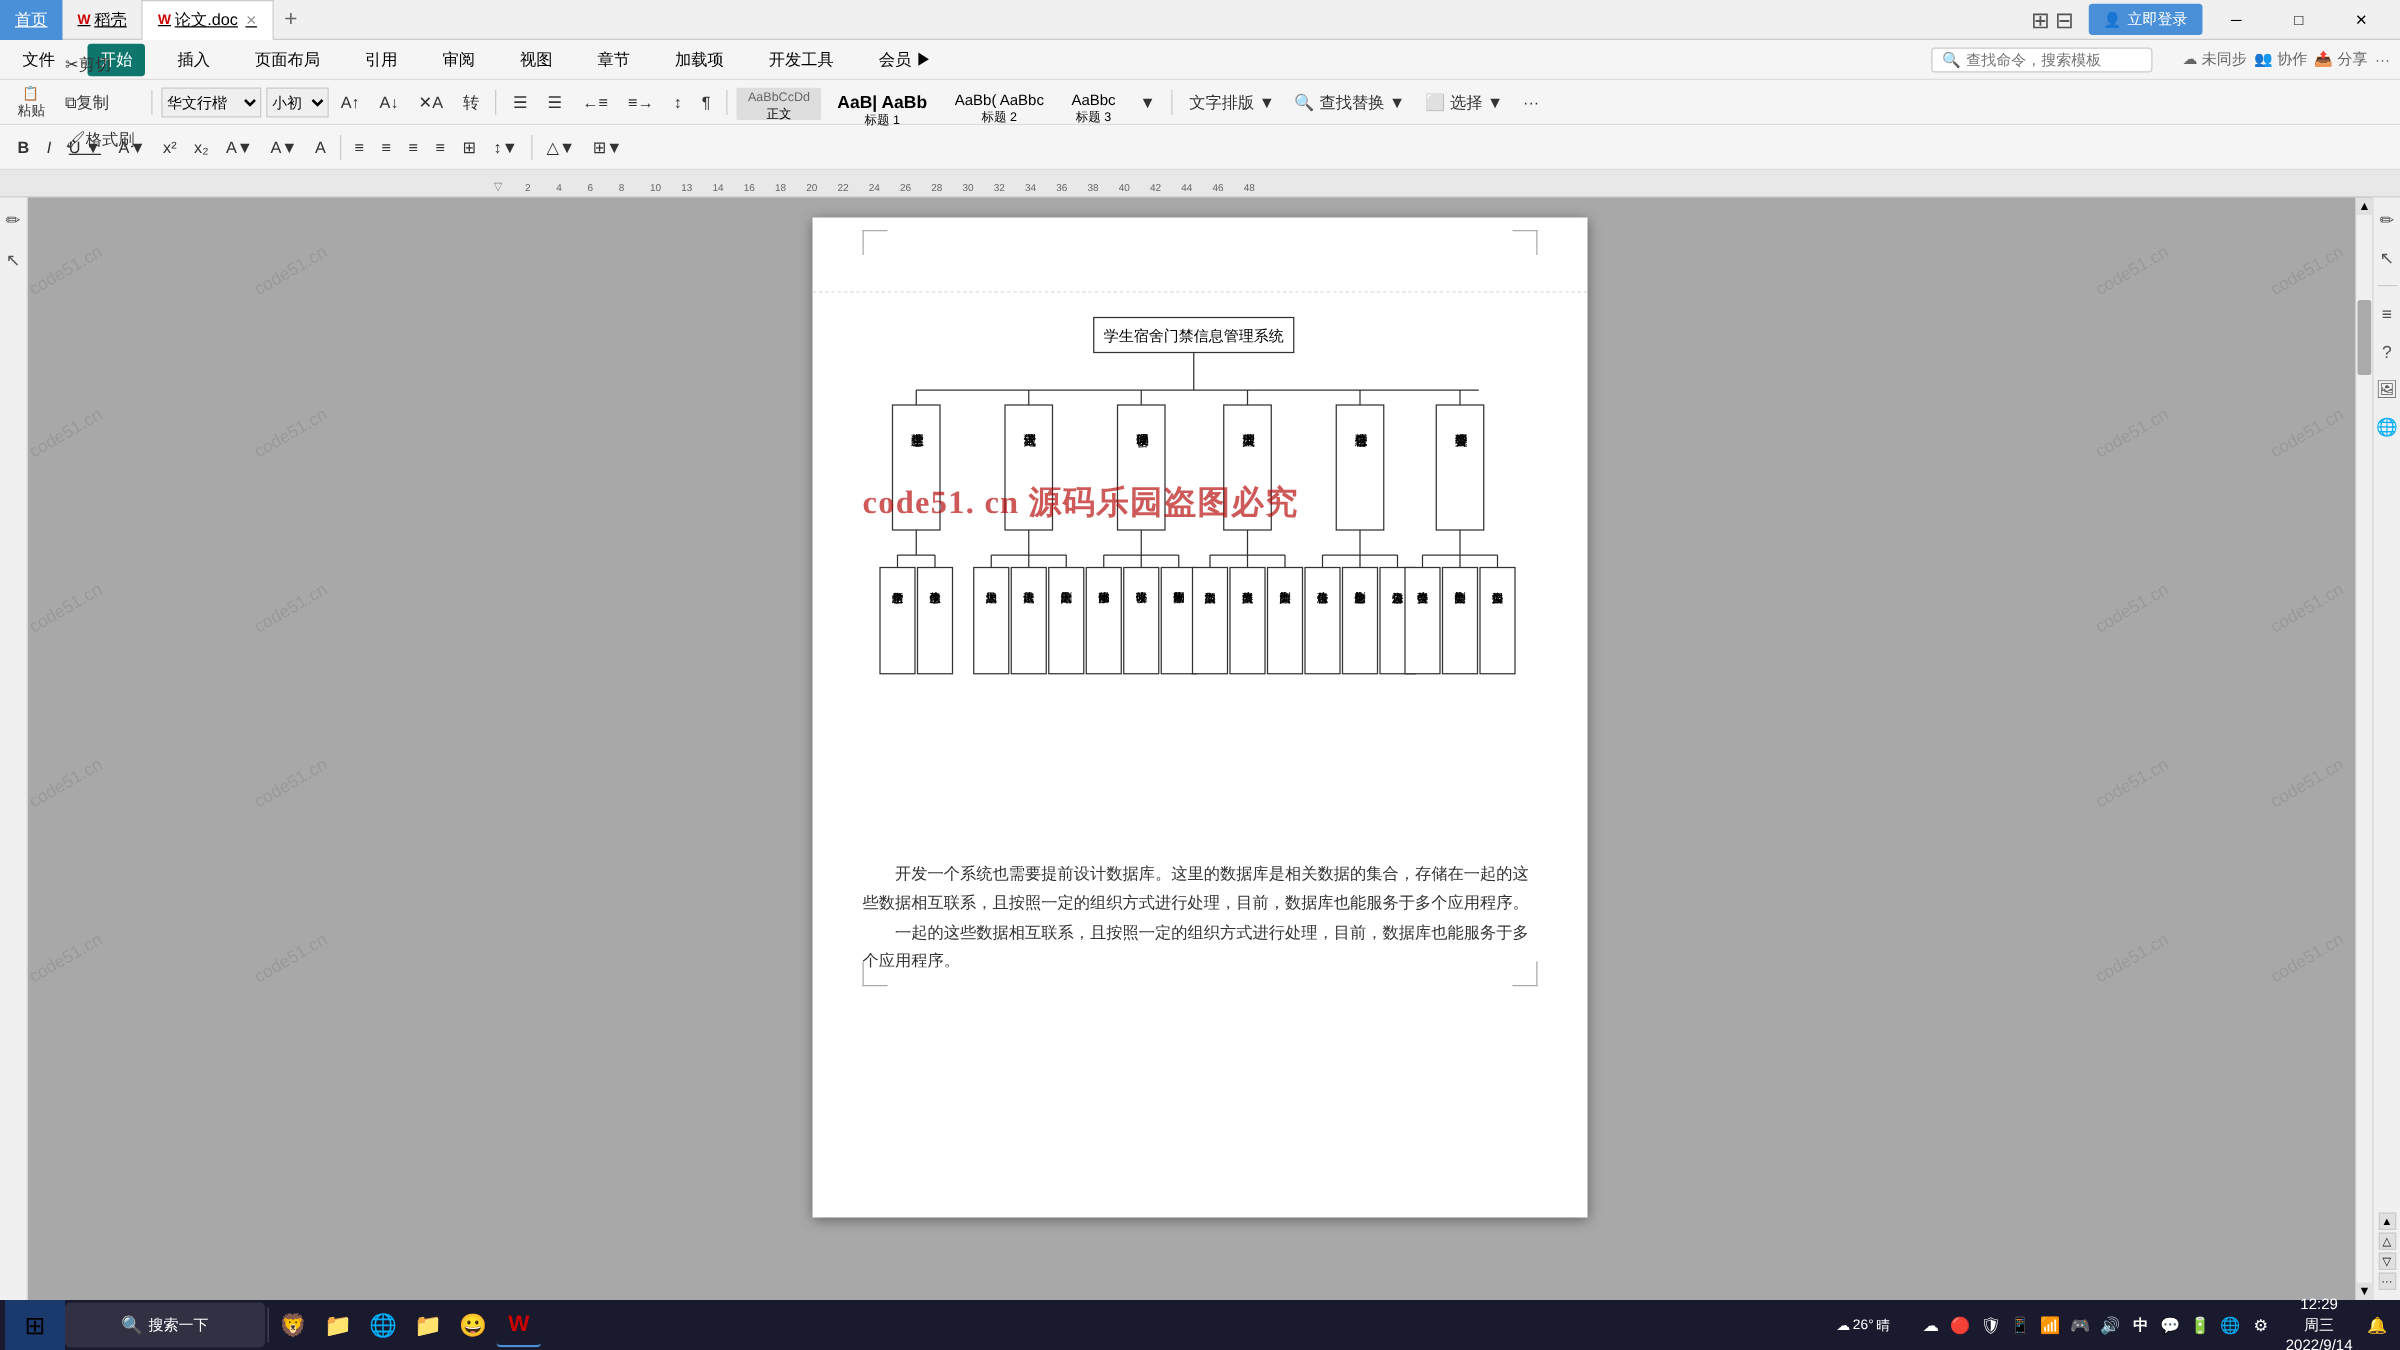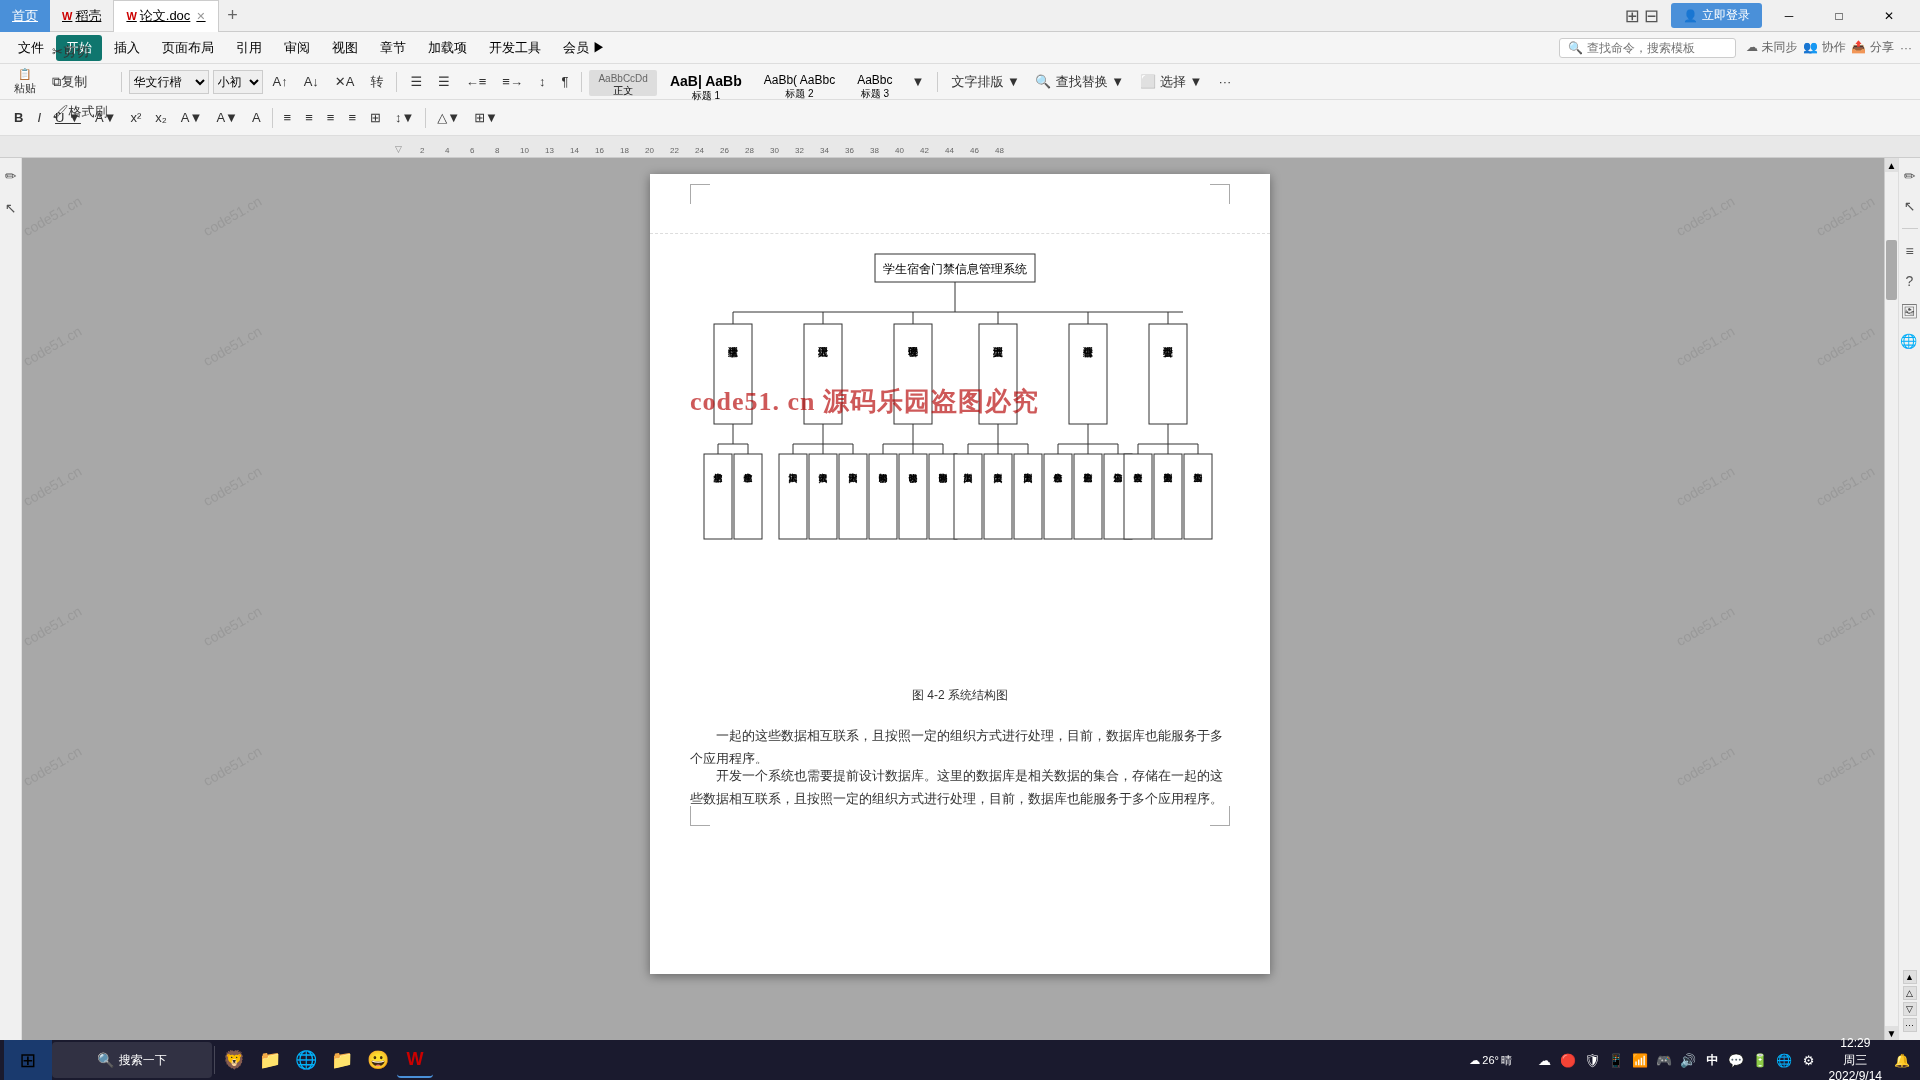--- a/index.html
+++ b/index.html
@@ -48,21 +48,21 @@
     
     #taskbar { display: flex; align-items: center; height: 40px; background: #1a1a2e; padding: 0 4px; position: absolute; bottom: 0; left: 0; right: 0; }
     .task-start { width: 48px; height: 40px; display: flex; align-items: center; justify-content: center; background: #1a3a6e; cursor: pointer; }
     .task-icon { width: 36px; height: 36px; display: flex; align-items: center; justify-content: center; border-radius: 4px; cursor: pointer; font-size: 18px; }
     .task-sep { width: 1px; height: 28px; background: rgba(255,255,255,0.2); margin: 0 2px; }
     .systray { margin-left: auto; display: flex; align-items: center; gap: 4px; color: white; font-size: 12px; padding-right: 4px; }
     .tray-icon { width: 20px; height: 20px; display: flex; align-items: center; justify-content: center; font-size: 13px; cursor: pointer; }
     .clock { text-align: center; font-size: 12px; color: white; line-height: 1.4; cursor: pointer; padding: 2px 6px; }
 
     
-    #menubar { display: flex; align-items: center; height: 32px; background: #f5f5f5; border-bottom: 1px solid #ddd; padding: 0 8px; gap: 2px; }
+    #menubar { display: flex; align-items: center; height: 32px; background: #f5f5f5; border-bottom: 1px solid #ddd; padding: 0 8px; gap: 16px; }
     .menu-item { padding: 4px 10px; font-size: 13px; cursor: pointer; border-radius: 3px; }
     .menu-search { margin-left: auto; display: flex; align-items: center; background: white; border: 1px solid #ccc; border-radius: 3px; padding: 2px 8px; gap: 4px; }
     .menu-search input { border: none; outline: none; font-size: 12px; width: 140px; }
 
     
     .right-panel-icon { width: 20px; height: 20px; display: flex; align-items: center; justify-content: center; font-size: 14px; cursor: pointer; color: #555; }
   </style>
 </head>
 <body>
 
@@ -379,25 +379,24 @@
             <rect x="434" y="210" width="28" height="85" fill="white" stroke="#333" stroke-width="1"></rect>
             <text x="448" y="222" text-anchor="middle" font-size="9" font-family="SimSun,serif" writing-mode="tb">公告类型修改</text>
             <rect x="464" y="210" width="28" height="85" fill="white" stroke="#333" stroke-width="1"></rect>
             <text x="478" y="222" text-anchor="middle" font-size="9" font-family="SimSun,serif" writing-mode="tb">公告类型删除</text>
             <rect x="494" y="210" width="28" height="85" fill="white" stroke="#333" stroke-width="1"></rect>
             <text x="508" y="222" text-anchor="middle" font-size="9" font-family="SimSun,serif" writing-mode="tb">公告类型添加</text>
 
           </svg>
         </div>
 
-        <div style="text-align:center;font-size:12px;color:#333;margin-top:4px;margin-bottom:20px;">图 4-2  系统结构图</div>
-
-
+
+
+        <div style="font-size:13px;line-height:1.8;color:#333;text-indent:2em;">开发一个系统也需要提前设计数据库。这里的数据库是相关数据的集合，存储在一起的这些数据相互联系，且按照一定的组织方式进行处理，目前，数据库也能服务于多个应用程序。</div>
         <div style="font-size:13px;line-height:1.8;color:#333;text-indent:2em;height:40px;overflow:hidden;">一起的这些数据相互联系，且按照一定的组织方式进行处理，目前，数据库也能服务于多个应用程序。</div>
-        <div style="font-size:13px;line-height:1.8;color:#333;text-indent:2em;">开发一个系统也需要提前设计数据库。这里的数据库是相关数据的集合，存储在一起的这些数据相互联系，且按照一定的组织方式进行处理，目前，数据库也能服务于多个应用程序。</div>
       </div>
     </div>
 
     <div style="position:absolute;right:0;top:0;width:14px;height:100%;background:#f0f0f0;border-left:1px solid #ccc;display:flex;flex-direction:column;">
       <div style="height:14px;display:flex;align-items:center;justify-content:center;font-size:10px;cursor:pointer;background:#e0e0e0;">▲</div>
       <div style="flex:1;position:relative;">
         <div style="position:absolute;top:8%;left:1px;right:1px;height:60px;background:#aaa;border-radius:2px;"></div>
       </div>
       <div style="height:14px;display:flex;align-items:center;justify-content:center;font-size:10px;cursor:pointer;background:#e0e0e0;">▼</div>
     </div>

